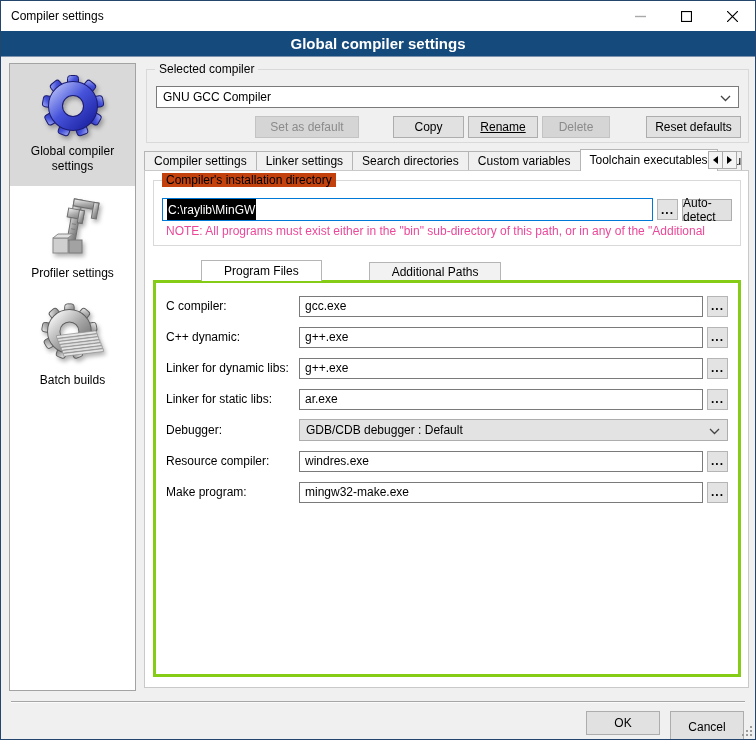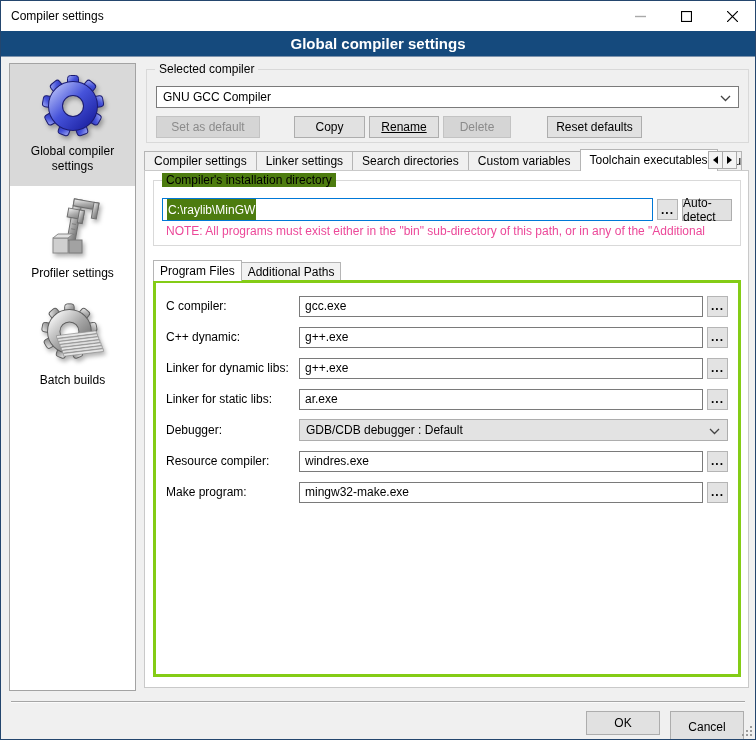--- a/index.html
+++ b/index.html
@@ -27,28 +27,28 @@
                padding:10px 4px 12px 4px; cursor:default; }
   .side-item.selected { background:#d9d9d9; }
   .side-item .icon64 { width:64px; height:64px; margin-bottom:6px;
                        filter:drop-shadow(2px 3px 2px rgba(0,0,0,.3)); }
   .side-item .side-label { line-height:15px; }
 
   
   .groupbox { position:absolute; border:1px solid #d9d9d9; }
   .groupbox .legend { position:absolute; top:-8px; left:8px; padding:0 4px; line-height:14px; }
   .gb-gray .legend { background:#f0f0f0; }
-  .gb-white .legend { background:#4d7c0f; }
+  .gb-white .legend { background:#c2410c; }
 
   .sel-comp { left:145px; top:68px; width:603px; height:74px; }
   .combo { position:absolute; left:9px; right:9px; top:16px; height:22px; background:#fff;
            border:1px solid #7a7a7a; display:flex; align-items:center; padding:0 24px 0 6px; }
   .combo .chev { position:absolute; right:7px; top:8px; }
   .btn-row { position:absolute; left:9px; right:7px; top:46px; height:22px;
-             display:flex; justify-content:flex-start; align-items:center; }
+             display:flex; justify-content:flex-end; align-items:center; }
   .btn { height:22px; background:#e1e1e1; border:1px solid #adadad; display:flex;
          align-items:center; justify-content:center; font-size:12px; }
   .btn.disabled { background:#d5d5d5; border-color:#c3c3c3; color:#8b8b8b; }
   .b-setdef { width:104px; margin-right:34px; }
   .b-copy   { width:71px; margin-right:4px; }
   .b-rename { width:70px; margin-right:4px;text-decoration:underline; }
   .b-delete { width:68px; margin-right:36px; }
   .b-reset  { width:95px; }
 
   
@@ -66,30 +66,30 @@
   .tri-right { width:0; height:0; border-top:4px solid transparent; border-bottom:4px solid transparent; border-left:5px solid #000; }
 
   
   .page { position:absolute; left:143px; top:169px; width:605px; height:518px;
           background:#fff; border:1px solid #c9c9c9; z-index:2; }
 
   .install-group { left:8px; top:9px; width:588px; height:66px; }
   .dir-row { position:absolute; left:8px; right:8px; top:17px; height:23px; display:flex; align-items:center; }
   .dir-field { flex:1; height:23px; background:#fff; border:1px solid #0078d7;
                display:flex; align-items:center; padding:0 4px; overflow:hidden; white-space:nowrap; }
-  .sel-text { background:#4d7c0f; color:#fff; padding:13px 1px; }
+  .sel-text { background:#000000; color:#fff; padding:13px 1px; }
   .browse-btn { width:21px; height:21px; margin-left:4px; background:#e3e3e3; border:1px solid #b5b5b5;
                 display:flex; align-items:center; justify-content:center; font-weight:bold; letter-spacing:1px; }
   .autodetect-btn { width:50px; height:22px; margin-left:4px; }
   .note { position:absolute; left:12px; right:4px; top:43px; color:#ec4899; white-space:nowrap; overflow:hidden; }
 
   
   .subtabstrip { position:absolute; left:8px; top:89px; display:flex; align-items:flex-end; }
-  .subtab { height:19px; line-height:18px; padding:0 6px; background:#f2f2f2;
-            border:1px solid #b5b5b5; border-bottom:none; margin-right:-1px; white-space:nowrap; }
+  .subtab { height:19px; line-height:18px; padding:0 22px; background:#f2f2f2;
+            border:1px solid #b5b5b5; border-bottom:none; margin-right:-1px; white-space:nowrap;margin-left:48px; }
   .subtab.active { background:#fff; height:21px; line-height:20px; position:relative; z-index:3; }
   .subpage { position:absolute; left:8px; top:109px; width:588px; height:397px;
              background:#fff; border:3px solid #84cc16; z-index:2; padding:12px 10px 0 10px; }
 
   .frow { display:flex; align-items:center; height:22px; margin-bottom:9px; }
   .frow .flabel { width:133px; flex:0 0 auto; }
   .tfield { flex:1; height:21px; border:1px solid #7a7a7a; background:#fff; font:12px "Liberation Sans","DejaVu Sans",sans-serif;
             padding:0 5px; outline:none; color:#000; }
   .choice { flex:1; height:22px; background:#e3e3e3; border:1px solid #adadad; position:relative;
             display:flex; align-items:center; padding:0 24px 0 6px; }

